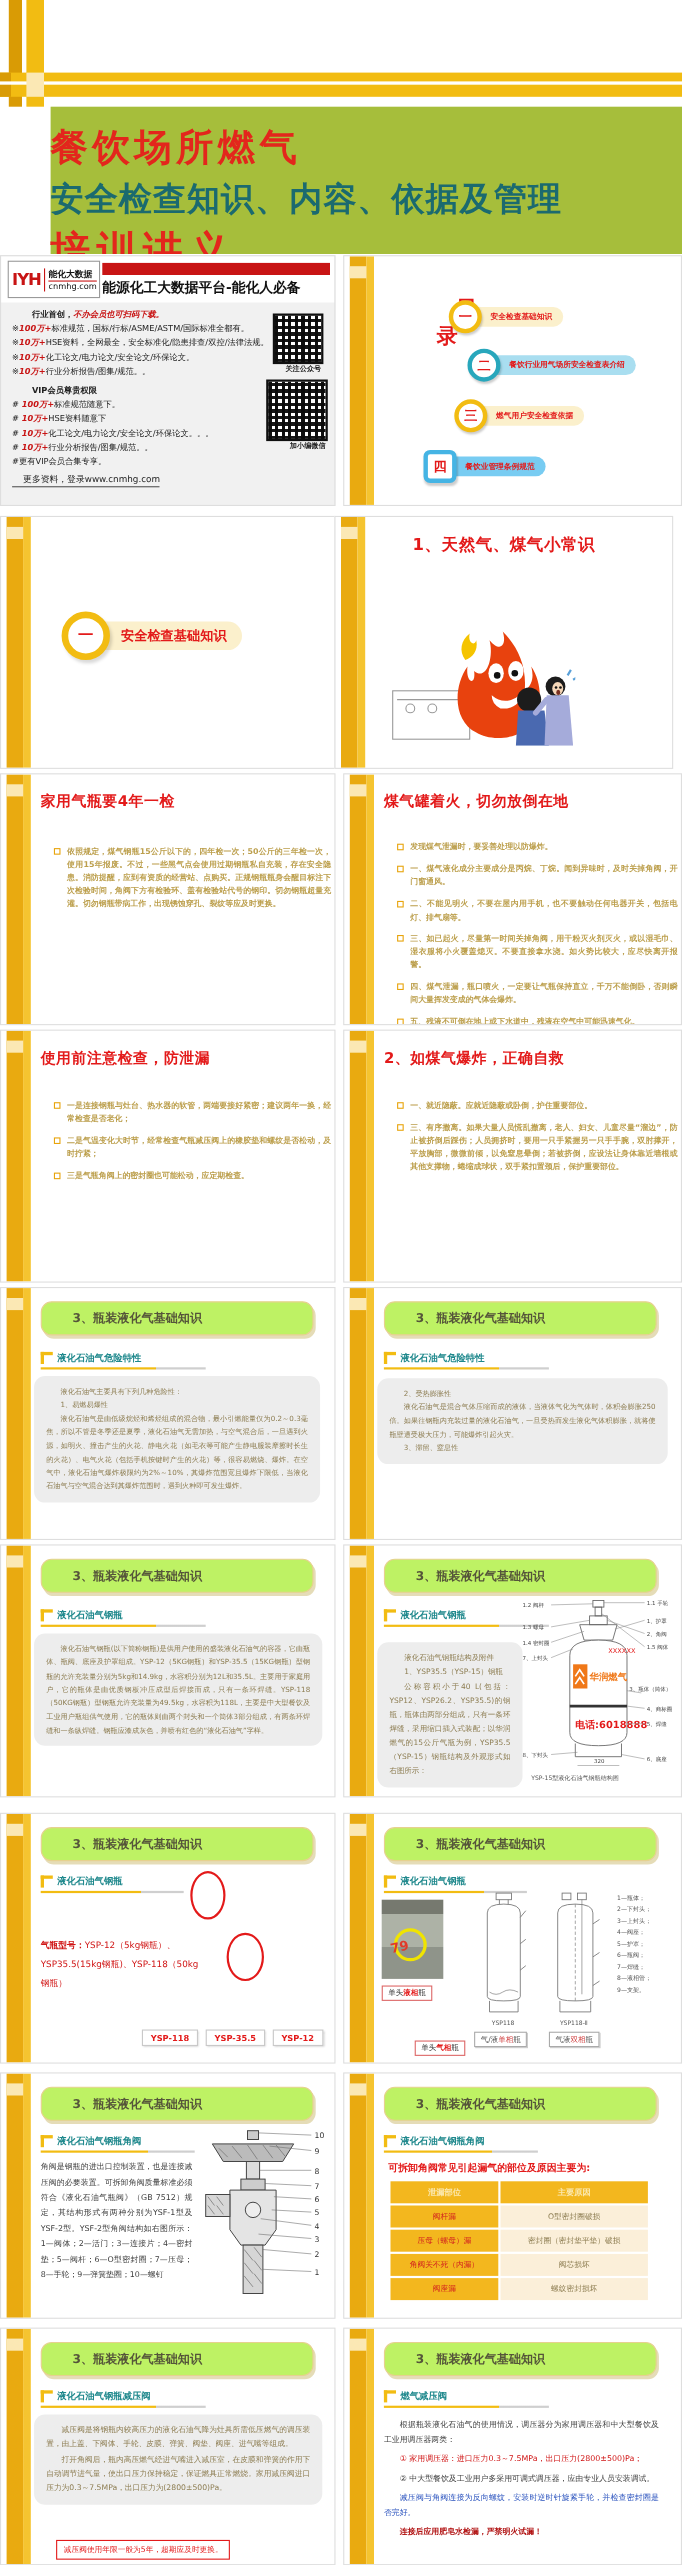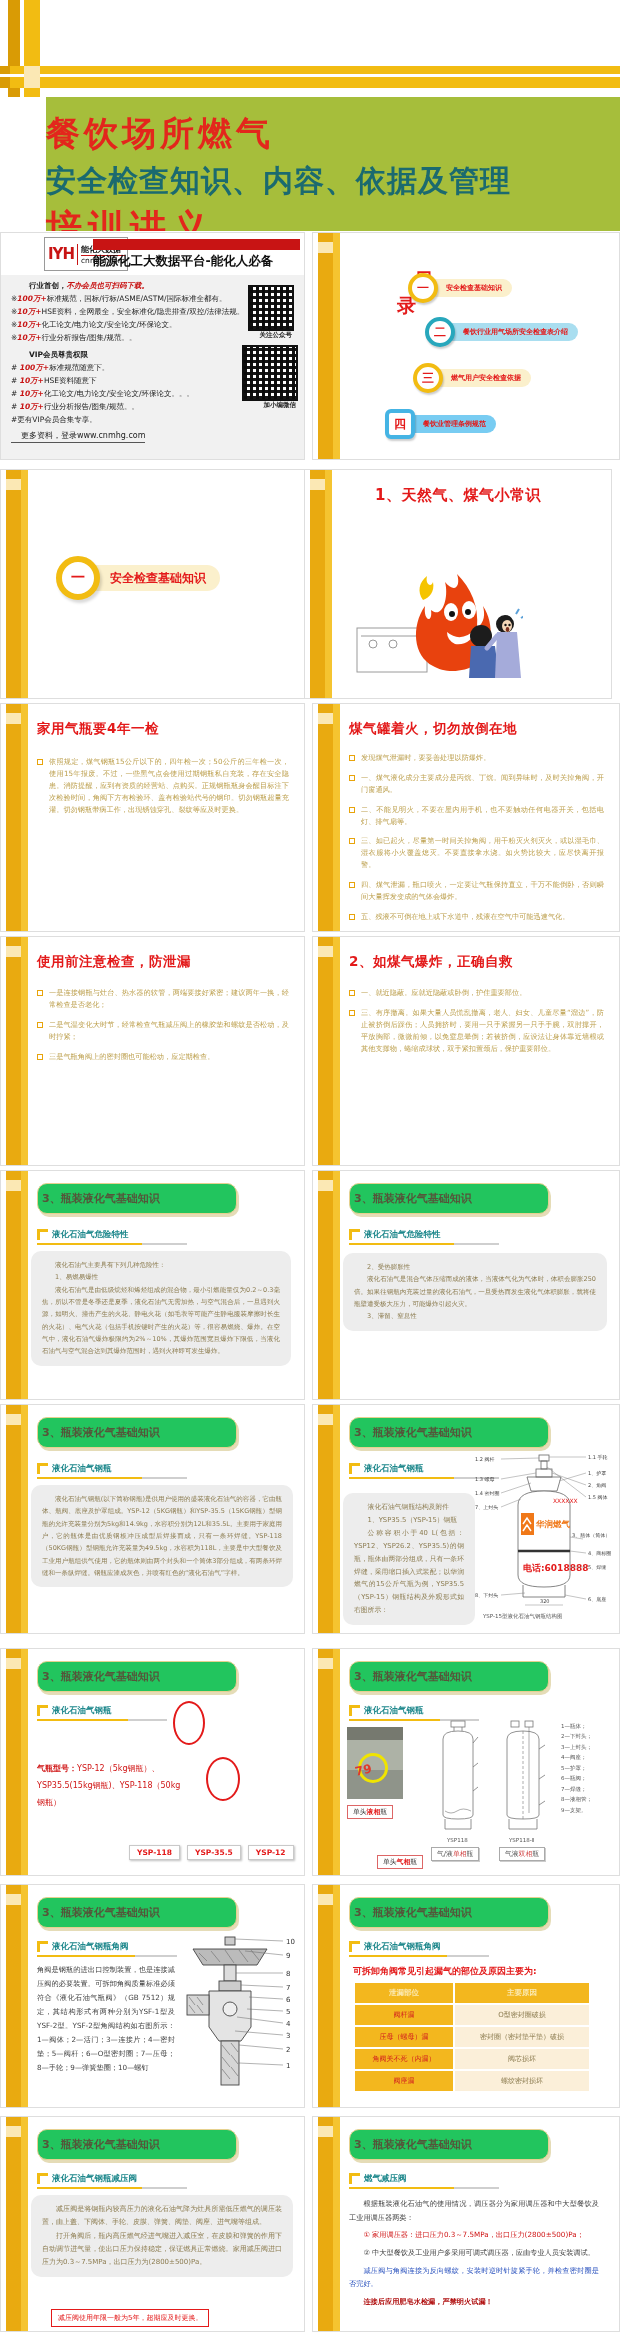--- a/index.html
+++ b/index.html
@@ -6,40 +6,40 @@
   #canvas{position:relative;width:620px;height:2332px;background:#fff;overflow:hidden;
           font-family:"DejaVu Sans","Liberation Sans",sans-serif;}
   .slide{position:absolute;background:#fff;border:1px solid #dedede;box-sizing:border-box;overflow:hidden;}
   .noborder{border:none;}
   
   .ybar{position:absolute;left:5px;top:0;bottom:0;width:15px;background:#E9AA10;}
   .ybar2{position:absolute;left:20px;top:0;bottom:0;width:7px;background:#F5C430;}
   .ysq{position:absolute;left:5px;top:9px;width:15px;height:11px;background:#FBE8B4;}
   
   .pgtitle{position:absolute;font-weight:bold;color:#E31A1A;font-size:13.5px;letter-spacing:.5px;}
-  .blist{position:absolute;list-style:none;margin:0;padding:0;}
+  .blist{position:absolute;list-style:none;margin:12px;padding:0;font-weight:bold;}
   .blist li{display:flex;margin-bottom:8px;font-size:7.2px;line-height:1.65;color:#BC9F4C;text-align:justify;}
   .blist .sq{flex:0 0 auto;width:4px;height:4px;border:1.2px solid #E8A40B;margin:3px 6px 0 0;}
-  .banner{position:absolute;background:#22c55e;border:1px solid #E6D18F;border-radius:10px;
+  .banner{position:absolute;background:#bef264;border:1px solid #E6D18F;border-radius:10px;
           box-shadow:2px 3px 0 rgba(198,178,96,.45);color:#55553A;font-weight:bold;font-size:11px;
-          padding:7px 4px;}
+          padding:7px 28px;}
   .sub{position:absolute;display:flex;align-items:flex-start;}
   .sub .corner{width:8px;height:8px;border-left:3px solid #F2BC12;border-top:3px solid #F2BC12;margin-right:4px;}
   .sub .st{color:#1E888C;font-weight:bold;font-size:8.5px;}
   .subline{position:absolute;height:2px;background:linear-gradient(to right,#F2BC12 70%,#cfcfcf 70%);}
   .gbox{position:absolute;background:#EDEDED;border-radius:10px;padding:8px 11px;
         font-size:6.5px;line-height:1.9;color:#8C7C50;text-align:justify;}
   .gbox p{margin:0;text-indent:2em;}
   
   .greenbox{position:absolute;left:46px;top:97px;right:0;bottom:0;background:#A6BE3B;text-align:left;}
   .t1{color:#E3261C;font-weight:900;font-size:34px;letter-spacing:4px;margin-top:14px;}
   .t2{color:#1B6A6F;font-weight:900;font-size:30px;letter-spacing:1px;margin-top:4px;}
   .t3{color:#E3261C;font-weight:900;font-size:36px;letter-spacing:6px;margin-top:2px;}
   
-  .adlogo{position:absolute;left:6px;top:4px;width:82px;height:32px;border:1px solid #9a9a9a;background:#fff;display:flex;align-items:center;margin-left:37px;}
+  .adlogo{position:absolute;left:6px;top:4px;width:82px;height:32px;border:1px solid #9a9a9a;background:#fff;display:flex;align-items:center;}
   .admark{color:#C81414;font-weight:900;font-size:15px;letter-spacing:-1px;margin:0 3px;}
   .adlogotxt{display:flex;flex-direction:column;border-left:1px solid #C81414;padding-left:3px;}
   .adlogotxt .a{font-size:8px;font-weight:bold;color:#111;border-bottom:1px solid #C81414;}
   .adlogotxt .b{font-size:7.5px;color:#111;}
   .adredbar{position:absolute;left:92px;top:6px;right:4px;height:11px;background:#C81414;}
   .adhead{position:absolute;left:92px;top:20px;right:0;font-weight:900;font-size:12.5px;color:#101010;white-space:nowrap;}
   .adbody{position:absolute;left:10px;top:46px;width:242px;font-size:7.5px;line-height:13px;color:#222;background:transparent;}
   .adbody .ln{white-space:nowrap;}
   .emred{color:#C81414;font-weight:bold;font-style:italic;}
   .adfoot{margin-top:3px;border-bottom:1.5px solid #555;display:inline-block;font-size:8px;}

